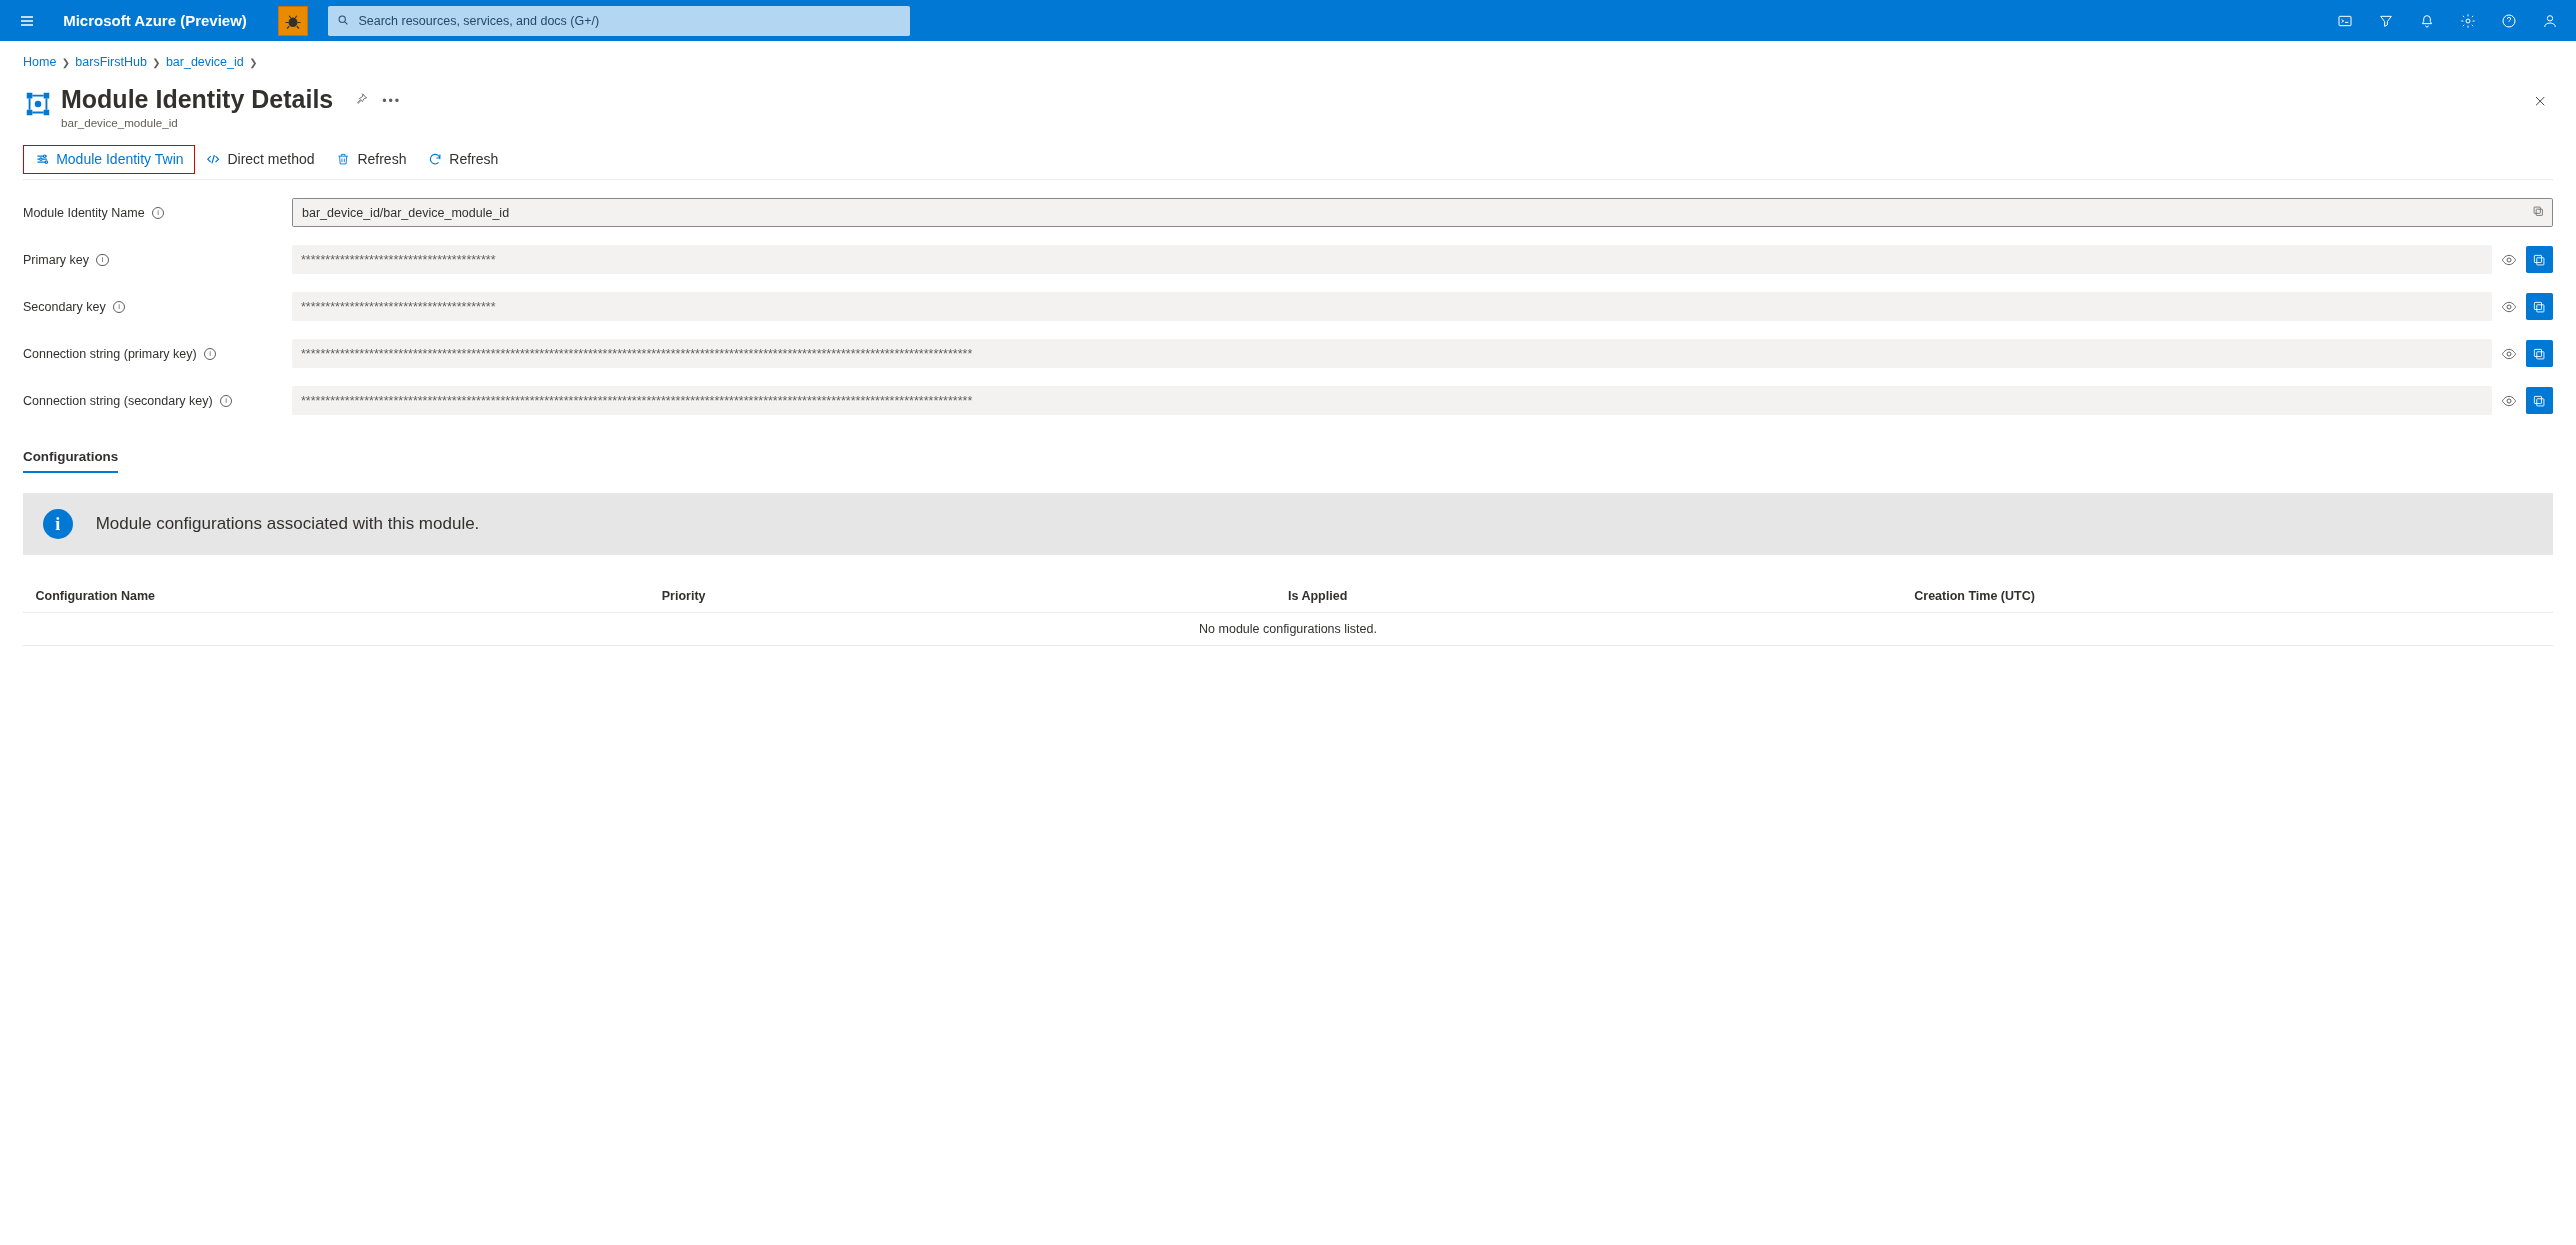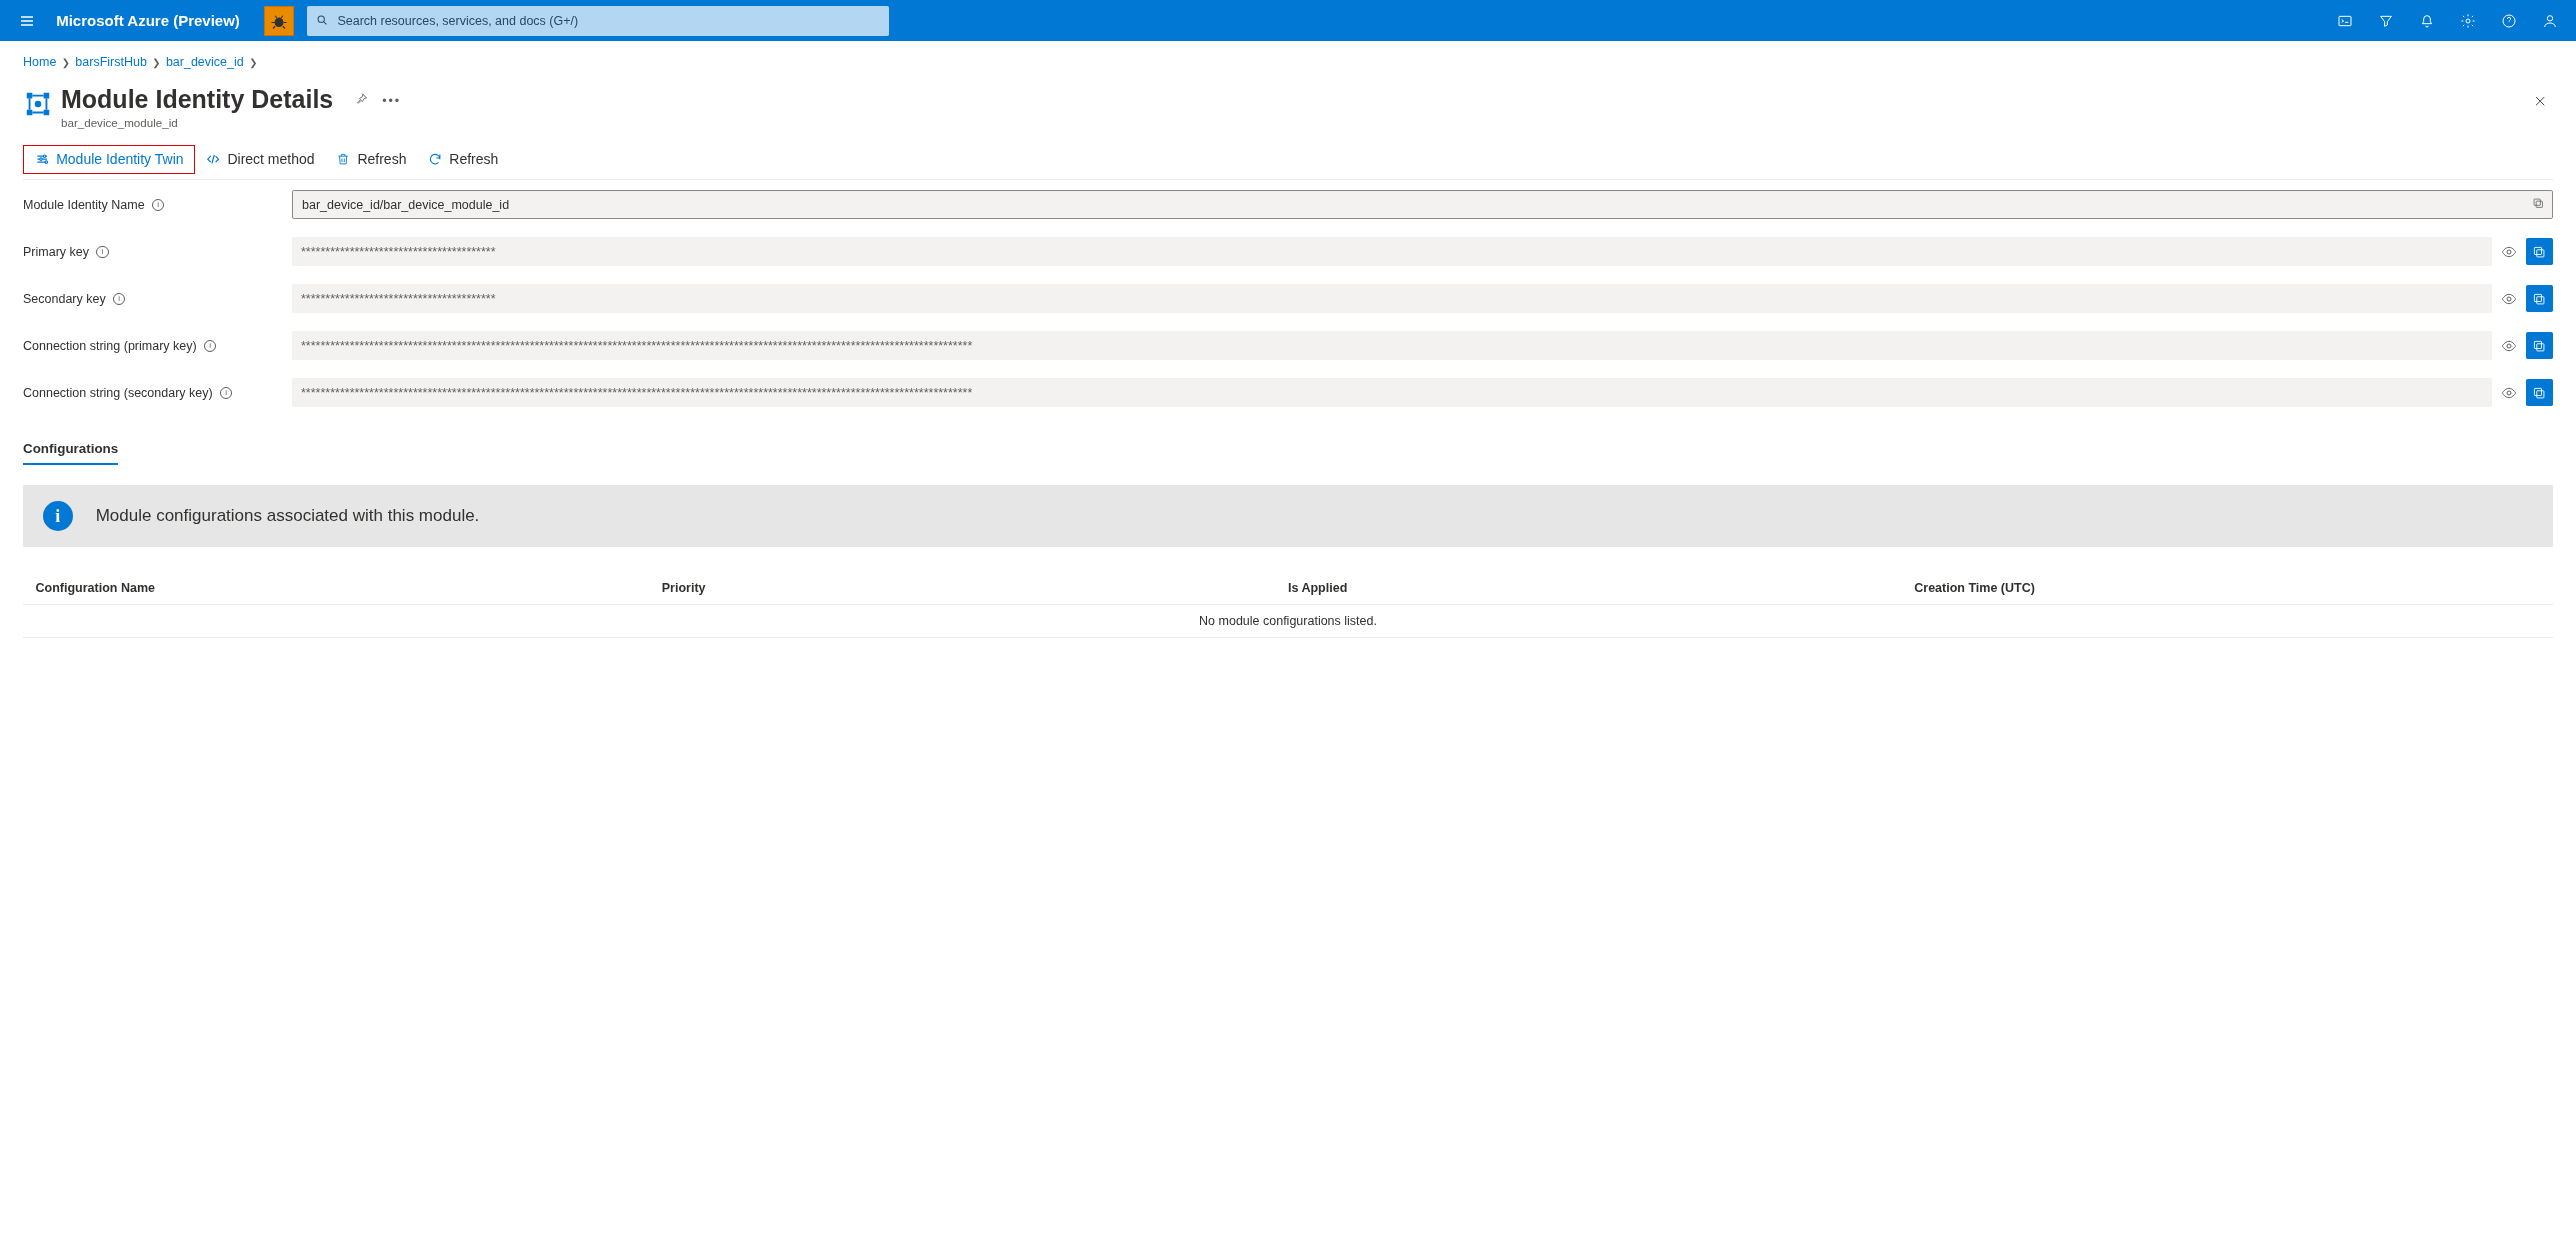--- a/index.html
+++ b/index.html
@@ -6,21 +6,21 @@
   html, body { width: 100%; height: 100%; font-family: "Segoe UI", Arial, sans-serif; font-size: 12.5px; color: #323130; background: #fff; overflow: hidden; }
 
   
   .topbar {
     height: 41px;
     background: #0078d4;
     display: flex;
     align-items: center;
     color: #fff;
     padding: 0 5.4px;
-    gap: 6px;
+    gap: 13px;
   }
   .hamburger { width: 43px; height: 41px; display:flex; align-items:center; justify-content:center; cursor:pointer; }
   .hamburger svg { width: 16px; height: 16px; fill: #fff; }
   .brand { font-size: 15px; font-weight: 600; color: #fff; padding: 0 12.5px 0 1.8px; cursor:pointer; white-space:nowrap; }
   .bug-btn {
     width: 30px; height: 30px; background:#e88b00; display:flex; align-items:center; justify-content:center; border:0.9px solid #d07000; margin-left: 5.4px; cursor:pointer;
   }
   .bug-btn svg { width:18px; height:18px; fill:#323130; }
   .searchbox {
     flex:1; max-width: 582px; height: 30px; background:#b3d7f2; border-radius:1.8px; margin-left:7.2px;
@@ -64,21 +64,21 @@
   .toolbar-btn {
     display:flex; align-items:center; gap:7.2px; padding:5.4px 10.7px; cursor:pointer; font-size:14px; color:#323130;
   }
   .toolbar-btn svg { width:14.3px; height:14.3px; }
   .toolbar-btn.highlight {
     border:1.8px solid #d90000; color:#0078d4;
   }
   .toolbar-btn.highlight svg { stroke:#0078d4; }
 
   
-  .form-area { margin-top:10px; display:flex; flex-direction:column; gap:18px; }
+  .form-area { margin-top:18px; display:flex; flex-direction:column; gap:18px; }
   .form-row { display:flex; align-items:center; }
   .form-label { width:269px; display:flex; align-items:center; gap:7.2px; font-size:12.5px; color:#323130; }
   .info-icon { width:12.5px; height:12.5px; border:0.9px solid #605e5c; border-radius:50%; display:inline-flex; align-items:center; justify-content:center; font-size:8px; color:#605e5c; }
   .form-input-wrap { flex:1; display:flex; align-items:center; gap:7.2px; }
   .name-input {
     flex:1; height:29px; background:#f3f2f1; border:0.9px solid #8a8886; border-radius:1.8px; display:flex; align-items:center; justify-content:space-between; padding:0 7.2px 0 9px; font-size:12.5px;
   }
   .name-input .copy-inline { cursor:pointer; }
   .name-input .copy-inline svg { width:12.5px; height:12.5px; stroke:#605e5c; fill:none; stroke-width:1.5; }
   .secret-input {

